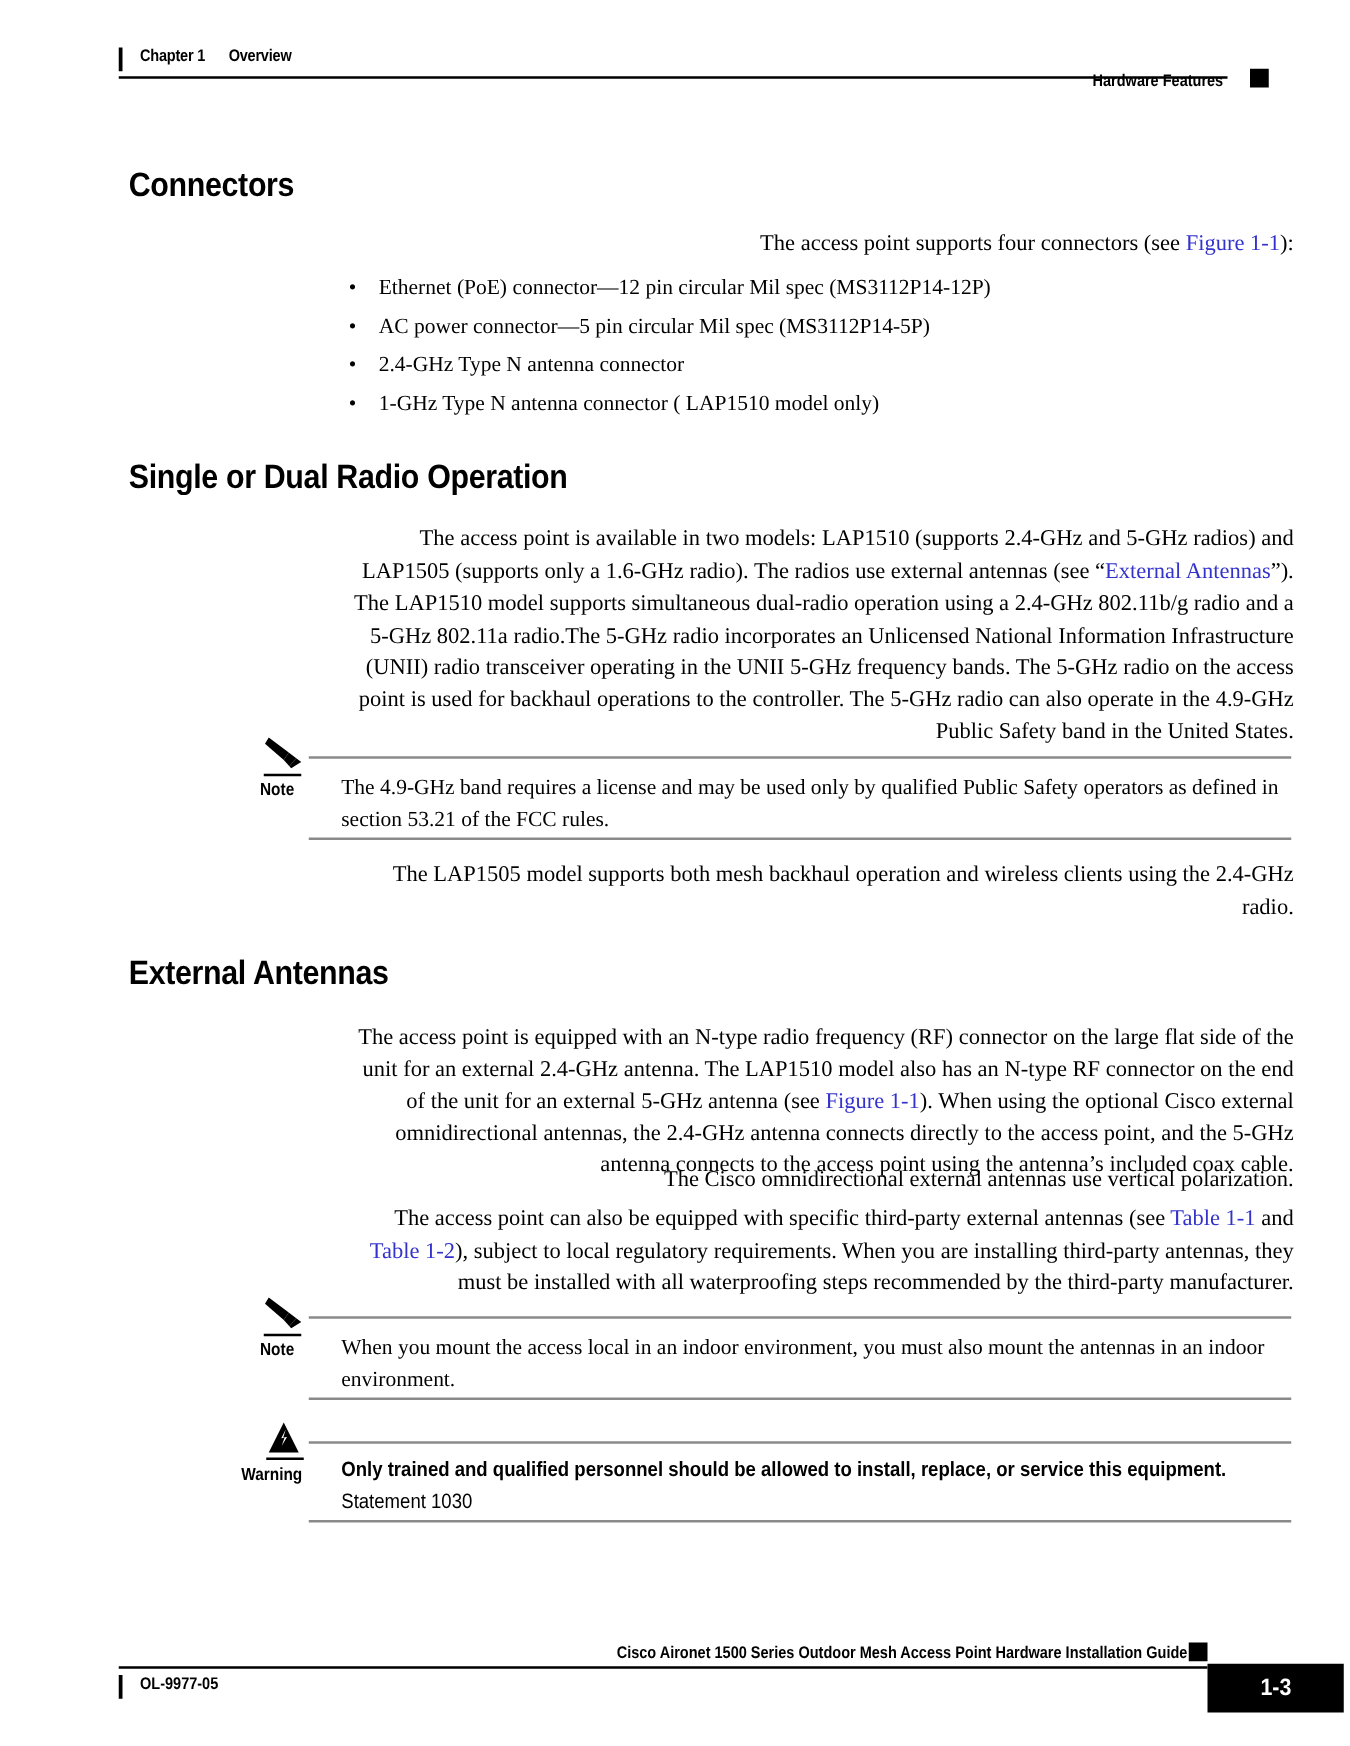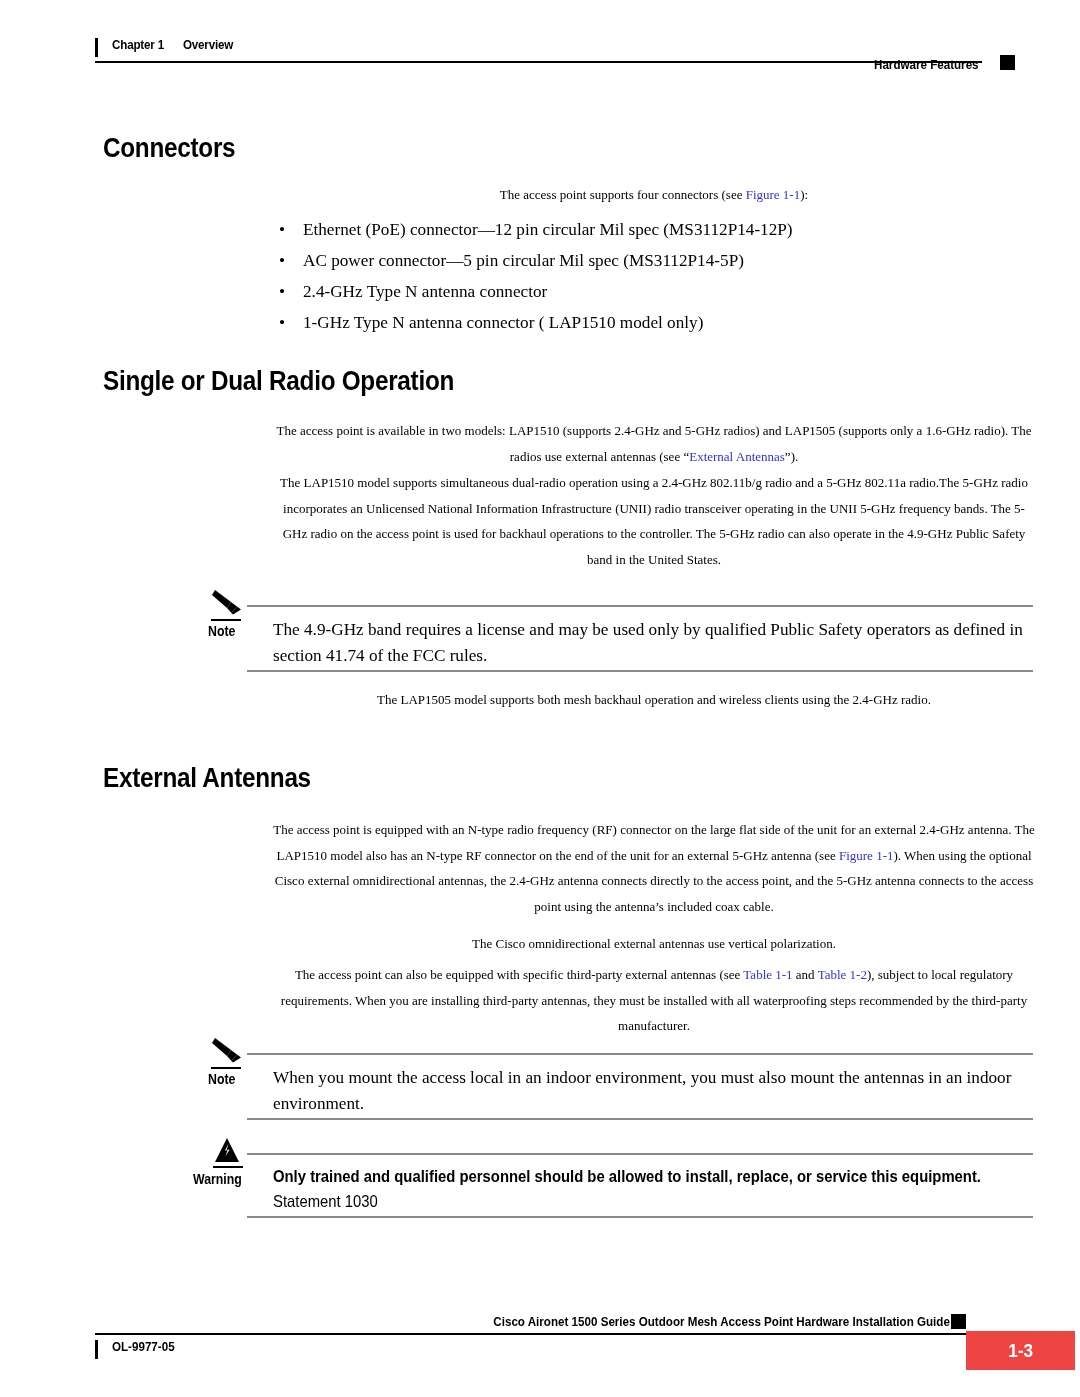--- a/index.html
+++ b/index.html
@@ -93,23 +93,23 @@
     transform-origin: left top;
     white-space: nowrap;
   }
 
   p.body-text {
     position: absolute;
     left: 258px;
     margin: 0;
     width: 762px;
     font-family: "Liberation Serif", "DejaVu Serif", serif;
-    font-size: 13px;
+    font-size: 18px;
     line-height: 25.5px;
-    text-align: center;
+    text-align: right;
   }
 
   ul.bullets {
     position: absolute;
     left: 258px;
     margin: 0;
     padding: 0;
     list-style: none;
     width: 762px;
   }
@@ -261,21 +261,21 @@
     transform: scaleX(0.86);
     transform-origin: left top;
     white-space: nowrap;
   }
   .footer-pagebox {
     position: absolute;
     left: 871px;
     top: 17px;
     width: 109px;
     height: 39px;
-    background: #ef4444;
+    background: #000000;
     color: #fff;
     text-align: center;
   }
   .footer-pagenum {
     font-family: "Liberation Sans Narrow", "Liberation Sans", sans-serif;
     font-weight: bold;
     font-size: 19px;
     line-height: 39px;
     transform: scaleX(0.9);
     display: inline-block;
@@ -319,21 +319,21 @@
         <g fill="#000">
           <path d="M4 2 L20 14 L16 20 L1 7 Z"></path>
           <path d="M20 14 L26 18.5 L20.5 25 L16 20 Z"></path>
           <path d="M26 18.5 L30 21.5 L22 26.5 L20.5 25 Z"></path>
         </g>
       </svg>
     </div>
     <div class="admon-iconrule" style="top:31px;"></div>
     <div class="admon-label" style="top:35px;">Note</div>
     <div class="admon-rule-top" style="top:17px;"></div>
-    <div class="admon-body" style="top:29px;">The 4.9-GHz band requires a license and may be used only by qualified Public Safety operators as defined in section 41.74 of the FCC rules.</div>
+    <div class="admon-body" style="top:29px;">The 4.9-GHz band requires a license and may be used only by qualified Public Safety operators as defined in section 53.21 of the FCC rules.</div>
     <div class="admon-rule-bottom" style="top:82px;"></div>
   </div>
 
   <p class="body-text" style="top:687px;">The LAP1505 model supports both mesh backhaul operation and wireless clients using the 2.4-GHz radio.</p>
 
   <h1 class="section-title" style="top:763px;">External Antennas</h1>
 
   <p class="body-text" style="top:817px;"><span>The access point is equipped with an N-type radio frequency (RF) connector on the large flat side of the unit for an external 2.4-GHz antenna. The LAP1510 model also has an N-type RF connector on the end of the unit for an external 5-GHz antenna (see </span><span class="doclink">Figure 1-1</span><span>). When using the optional Cisco external omnidirectional antennas, the 2.4-GHz antenna connects directly to the access point, and the 5-GHz antenna connects to the access point using the antenna’s included coax cable.</span></p>
 
   <p class="body-text" style="top:931px;">The Cisco omnidirectional external antennas use vertical polarization.</p>

